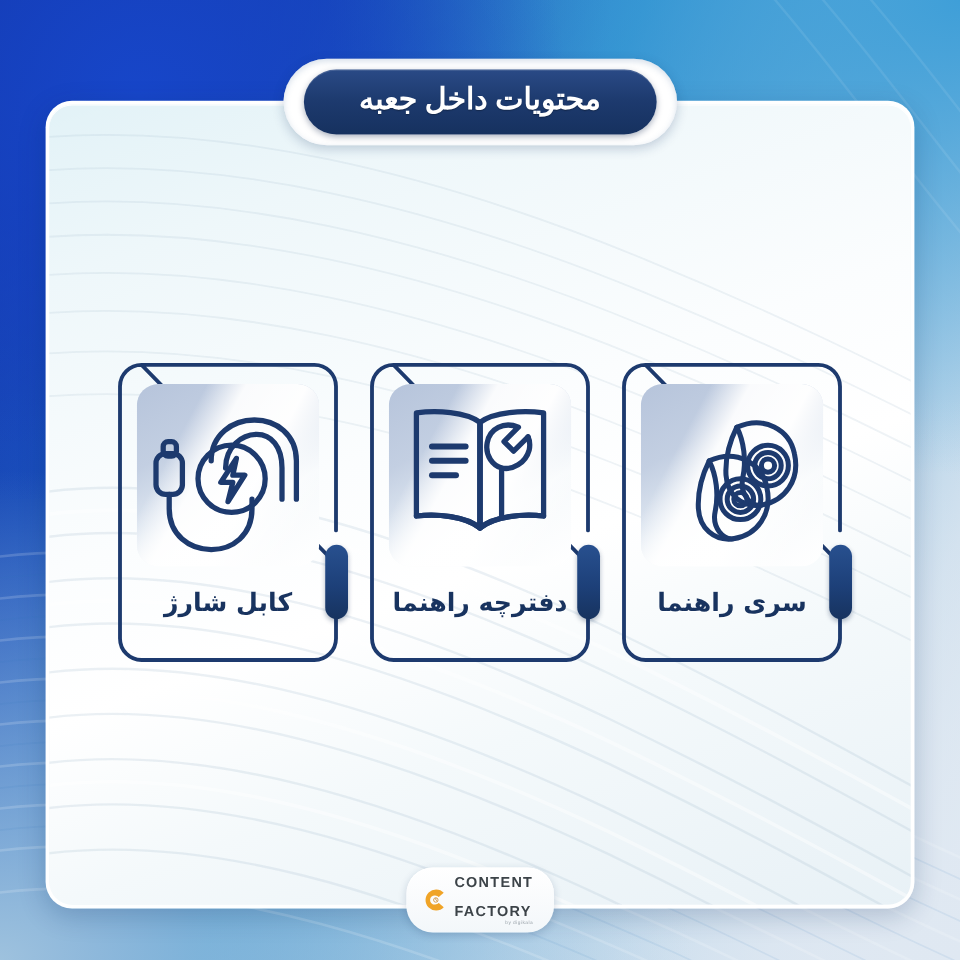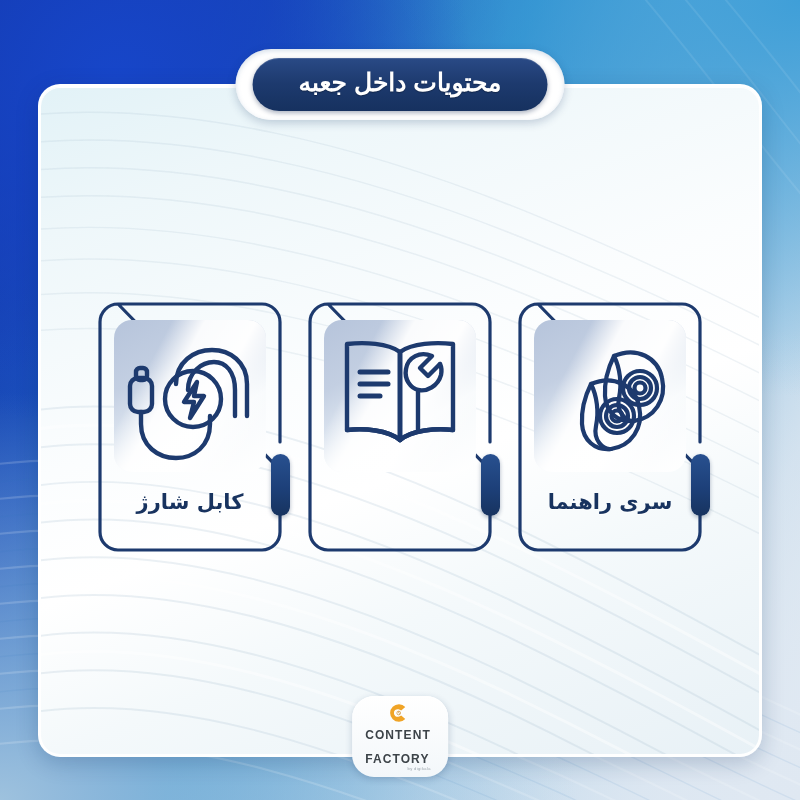--- a/index.html
+++ b/index.html
@@ -53,21 +53,21 @@
                inset 0 2px 5px rgba(120,150,185,.30),
                inset 0 -1px 2px rgba(255,255,255,.9);
   }
   .title-inner{
     background:linear-gradient(180deg,#2a4a86 0%,#1d3a6e 48%,#16315f 100%);
     border-radius:32px;
     padding:10px 46px 14px;
     box-shadow:0 2px 5px rgba(10,30,70,.35), inset 0 1px 0 rgba(255,255,255,.14);
   }
   .title-text{
-    font-family:Liberation Sans, sans-serif;
+    font-family:Liberation Serif, serif;
     direction:rtl;
     color:#ffffff;
     font-size:25px;
     font-weight:bold;
     letter-spacing:.5px;
     white-space:nowrap;
     text-shadow:0 1px 1px rgba(0,0,0,.28);
   }
 
   
@@ -123,21 +123,20 @@
 
   
   .logo{
     position:absolute; left:50%; bottom:23px; transform:translateX(-50%);
     z-index:9;
     display:flex; align-items:center; gap:5px;
     background:linear-gradient(180deg,#ffffff 0%,#f3f7fa 100%);
     border-radius:22px;
     padding:6px 17px 6px 13px;
     box-shadow:0 2px 7px rgba(20,50,95,.20), inset 0 1px 0 #fff;
-    flex-direction:column;
   }
   .logo-words{ display:flex; flex-direction:column; line-height:1.0; }
   .logo-l1,.logo-l2{
     font-family:"Liberation Sans", sans-serif;
     font-weight:bold; font-size:12px; letter-spacing:1.1px; color:#3c4348;
   }
   .logo-l2{ margin-top:12px; }
   .logo-sub{
     font-family:"Liberation Sans", sans-serif;
     font-size:4px; letter-spacing:.4px; color:#9aa3aa; margin-top:2px;
@@ -269,20 +268,21 @@
             <path d="M76 32 V120"></path>
             <path d="M23 110 C 40 108, 64 110, 76 120 C 88 110, 112 108, 129 110"></path>
             <path d="M36 52 H64" stroke-width="5"></path>
             <path d="M36 64 H64" stroke-width="5"></path>
             <path d="M36 76 H56" stroke-width="5"></path>
             <path d="M116 44 L104 56 L96 48 L108 36 C 96 31, 84 37, 82 49 C 80 60, 87 68, 94 70 L94 110" stroke-width="4.4"></path>
             <path d="M94 70 C 103 72, 114 66, 117 55 C 118 50, 117 46, 116 44"></path>
           </g>
         </svg>
       </div>
+      <div class="card-label">دفترچه راهنما</div>
     </div>
     <div class="card-tab"></div>
   </div>
 
   <div class="card">
     <svg class="card-frame" viewBox="0 0 184 250">
       <path d="M20 2 H164 A18 18 0 0 1 182 20 V140
                M182 168 V230 A18 18 0 0 1 164 248 H20
                A18 18 0 0 1 2 230 V20 A18 18 0 0 1 20 2 Z" fill="none" stroke="#1d3a6e" stroke-width="3.2" stroke-linecap="round"></path>
     </svg>

